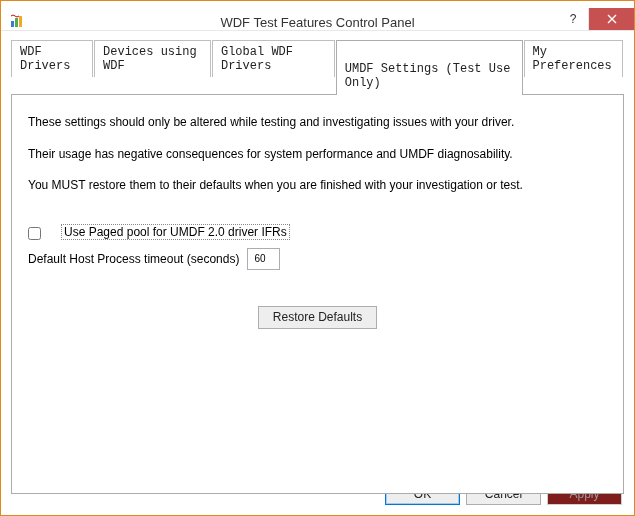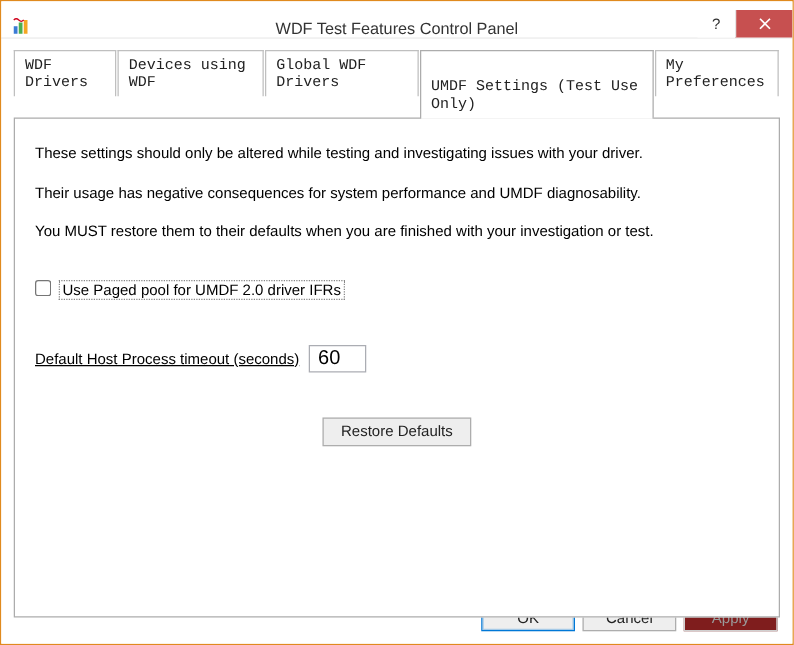--- a/index.html
+++ b/index.html
@@ -116,48 +116,48 @@
 
   .para {
     color: #000;
     font-size: 12px;
     margin: 0 0 16px 0;
     line-height: 1.3;
   }
 
   .checkbox-row {
     display: inline-flex;
-    align-items: flex-start;
-    gap: 6px;
+    align-items: flex-end;
+    gap: 20px;
     margin-top: 14px;
-    margin-bottom: 36px;
+    margin-bottom: 8px;
   }
   .checkbox-row input[type=checkbox] {
     width: 13px; height: 13px;
     margin: 0;
   }
   .checkbox-row .cblabel {
     font-size: 12px;
     border: 1px dotted #888;
     padding: 0 2px;
   }
 
   .timeout-row {
     display: flex;
     align-items: center;
     gap: 8px;
     margin-bottom: 36px;
   }
-  .timeout-row label { font-size: 12px; text-decoration: underline; }
+  .timeout-row label { font-size: 12px; }
   .timeout-row input[type=text] {
-    width: 46px;
+    width: 33px;
     height: 22px;
     border: 1px solid #abadb3;
     padding: 0 6px;
-    font-size: 16px;
+    font-size: 10px;
     font-family: inherit;
   }
 
   .center-btn-row {
     text-align: center;
   }
   button.winbtn {
     font-family: inherit;
     font-size: 12px;
     height: 23px;

